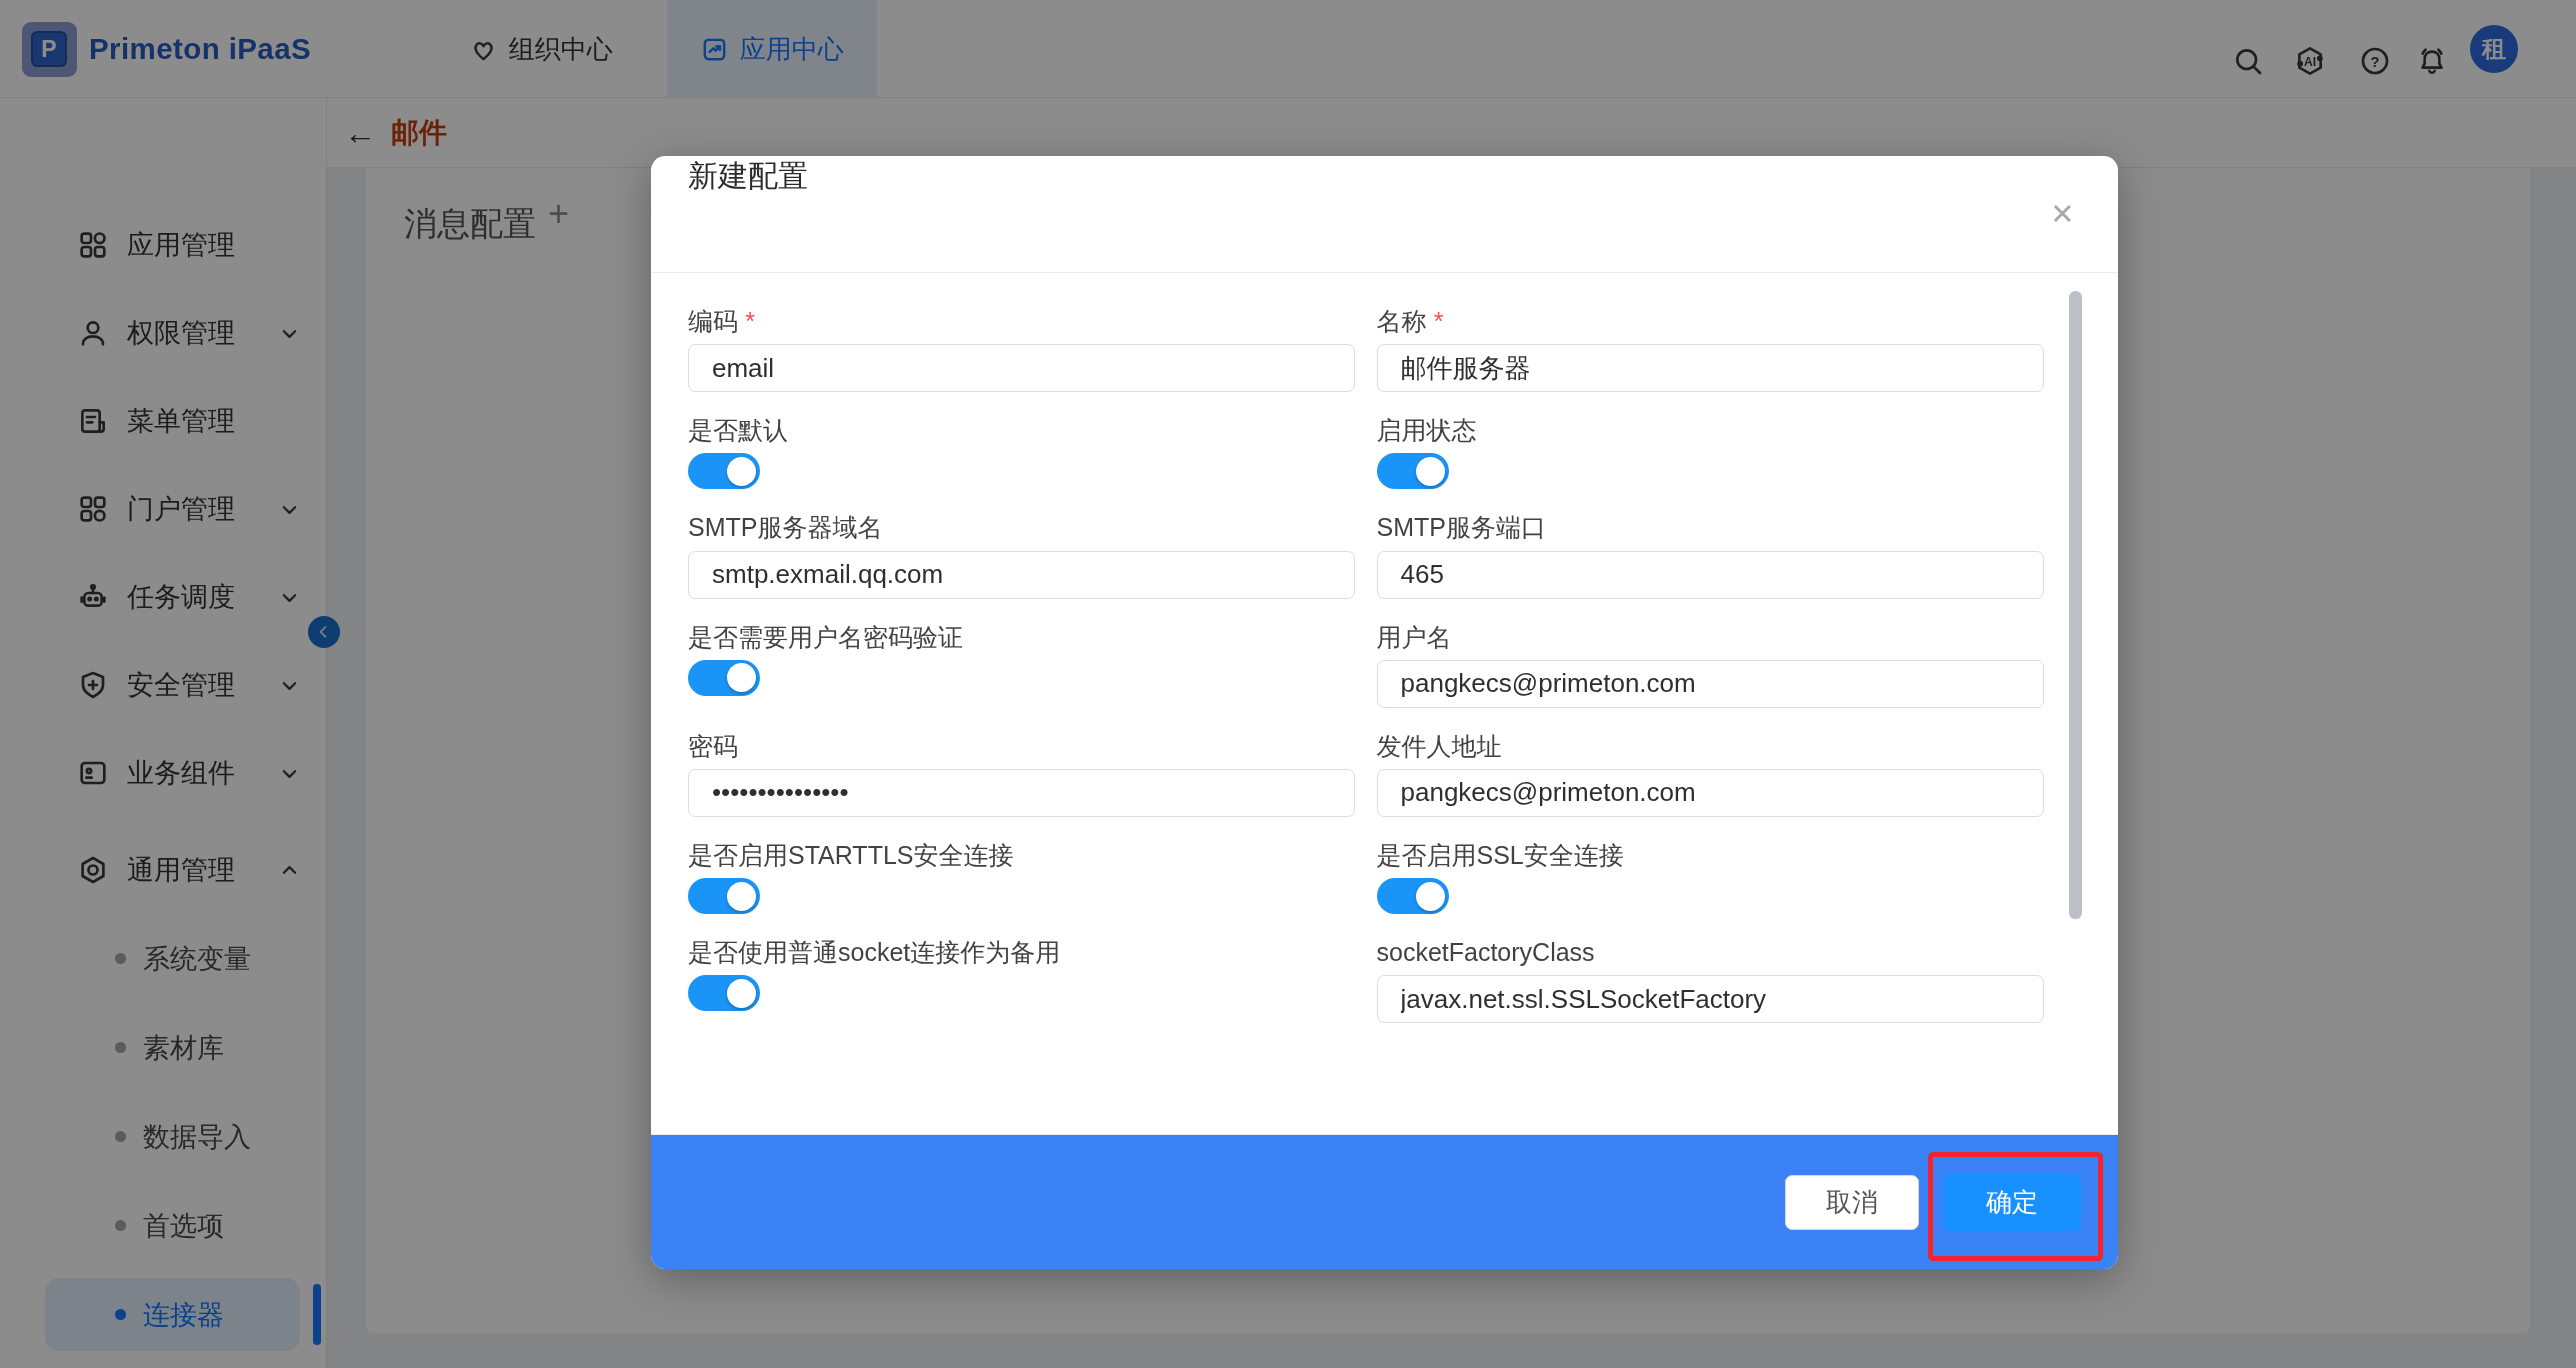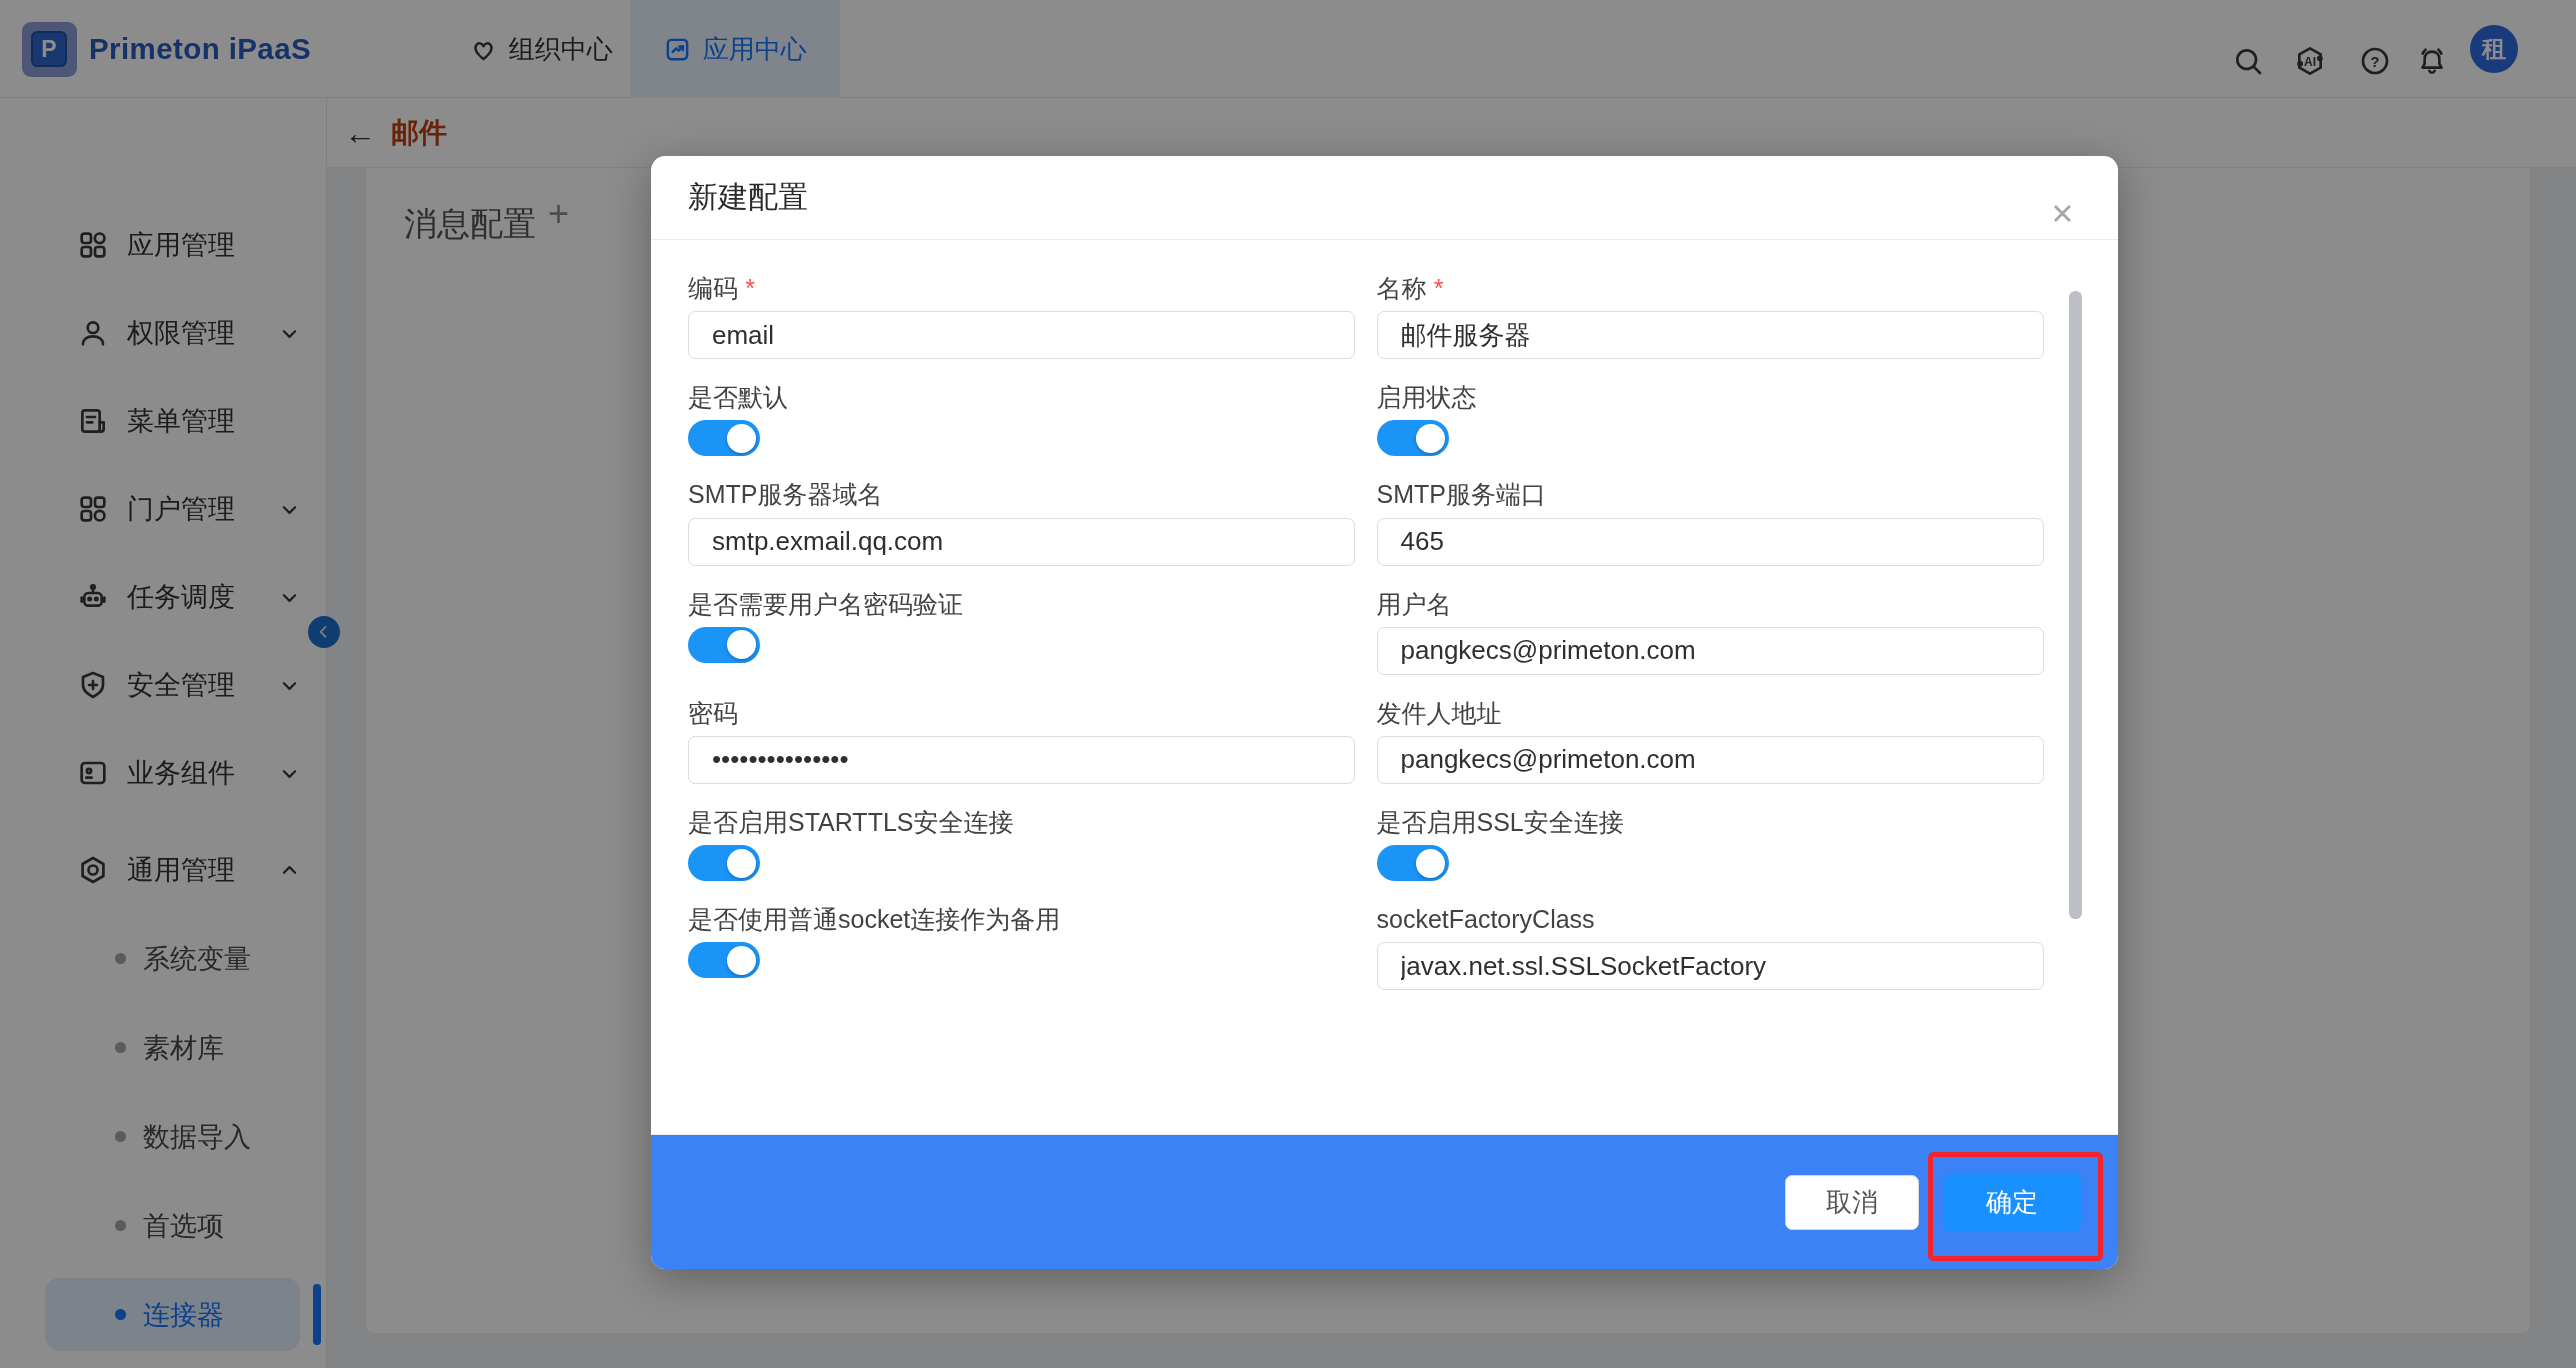--- a/index.html
+++ b/index.html
@@ -13,21 +13,21 @@
   .brand{position:absolute;left:21.5px;top:21.5px;display:flex;align-items:center;gap:12.5px;}
   .logo{width:55px;height:55px;background:#8c9fd6;border-radius:9px;position:relative;
         display:flex;align-items:center;justify-content:center;}
   .logo-inner{width:36px;height:36px;background:#2f66cf;border-radius:6.3px;color:#fff;
         display:flex;align-items:center;justify-content:center;font-weight:bold;font-size:23px;
         border:2.7px solid #24509f;}
   .brand-name{font-size:29.5px;font-weight:bold;color:#2a5cc0;letter-spacing:0.4px;}
   .nav-tab{position:absolute;top:0;height:98px;display:flex;align-items:center;gap:10.7px;
            font-size:26px;color:#333;padding:0 23px;cursor:pointer;}
   .nav-tab.t1{left:446px;}
-  .nav-tab.t2{left:630px;width:210px;background:#e9f1fd;color:#1677ff;justify-content:center;}
+  .nav-tab.t2{left:667px;width:210px;background:#e9f1fd;color:#1677ff;justify-content:center;}
   .nav-tab svg{display:block;}
   .hicon{position:absolute;top:45px;width:32px;height:32px;}
   .hicon svg{display:block;}
   .avatar{position:absolute;left:2470px;top:25px;width:48px;height:48px;border-radius:50%;
           background:#2e6ae0;color:#fff;font-size:24px;display:flex;align-items:center;
           justify-content:center;font-weight:bold;}
 
   
   .sidebar{position:absolute;left:0;top:98px;width:327px;height:1270px;background:#fff;
            border-right:0.9px solid #e8e8e8;padding-top:103px;}
@@ -58,21 +58,21 @@
   .tb-title{position:absolute;left:64px;font-size:28px;font-weight:bold;color:#c2410c;}
   .panel{position:absolute;left:366px;top:168px;width:2164px;height:1165px;background:#fff;
          border-radius:0 0 7.2px 7.2px;}
   .panel-tab{position:absolute;left:38px;top:34px;font-size:33px;color:#555;cursor:pointer;}
   .panel-add{position:absolute;left:182px;top:25px;font-size:36px;color:#8c8c8c;font-weight:300;cursor:pointer;}
 
   
   .overlay{position:absolute;left:0;top:0;width:2576px;height:1368px;background:rgba(0,0,0,0.45);z-index:10;}
   .modal{position:absolute;left:651px;top:156px;width:1467px;height:1113px;background:#fff;
          border-radius:14.3px;z-index:20;box-shadow:0 10.7px 43px rgba(0,0,0,0.3);}
-  .m-header{position:relative;height:84px;border-bottom:1.8px solid #ececec;display:flex;align-items:center;
+  .m-header{position:relative;height:117px;border-bottom:1.8px solid #ececec;display:flex;
             padding-left:37px;}
   .m-title{font-size:30px;color:#2b2b2b;font-weight:500;}
   .m-close{position:absolute;right:34px;top:36px;width:43px;height:43px;display:flex;align-items:center;
            justify-content:center;font-size:29px;color:#a8a8a8;cursor:pointer;}
   .m-body{position:relative;padding:32px 0 0 37px;height:863px;overflow:hidden;}
   .form-grid{display:grid;grid-template-columns:667px 667px;column-gap:21.5px;}
   .cell{margin-bottom:22px;}
   .flabel{font-size:25px;color:#424242;line-height:32px;margin-bottom:7.2px;}
   .req{color:#ff4d4f;margin-left:7.2px;font-size:25px;}
   .f-input{display:block;width:100%;height:48px;border:1.8px solid #dcdcdc;border-radius:7.2px;

